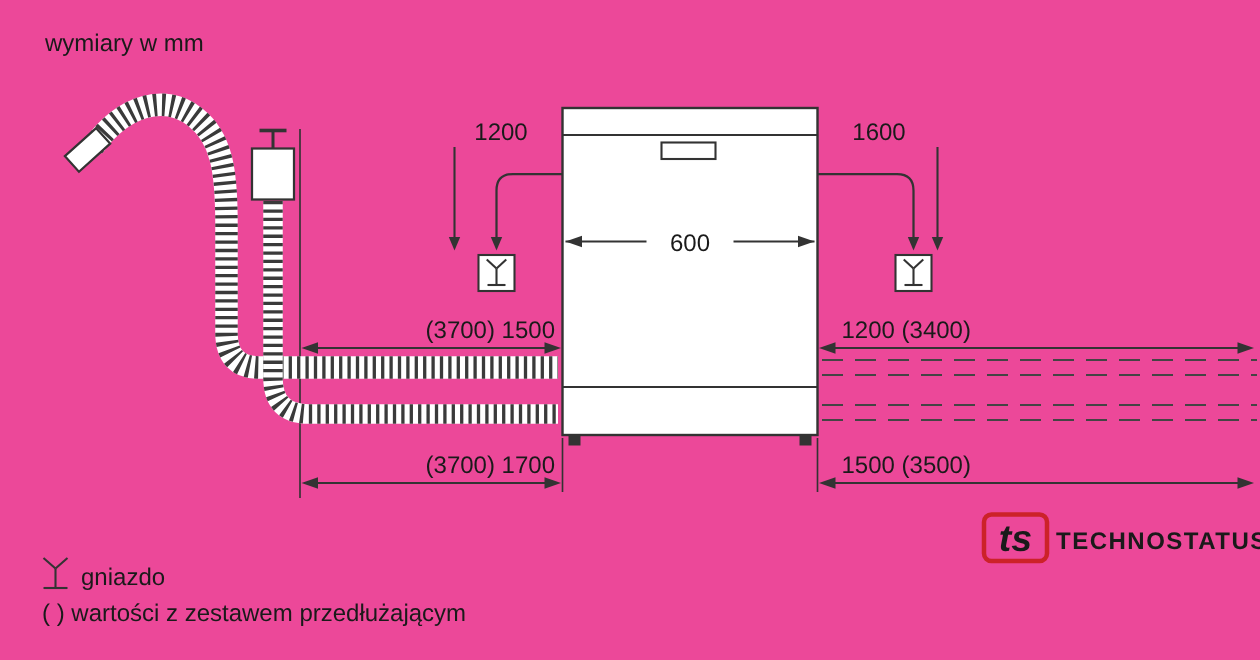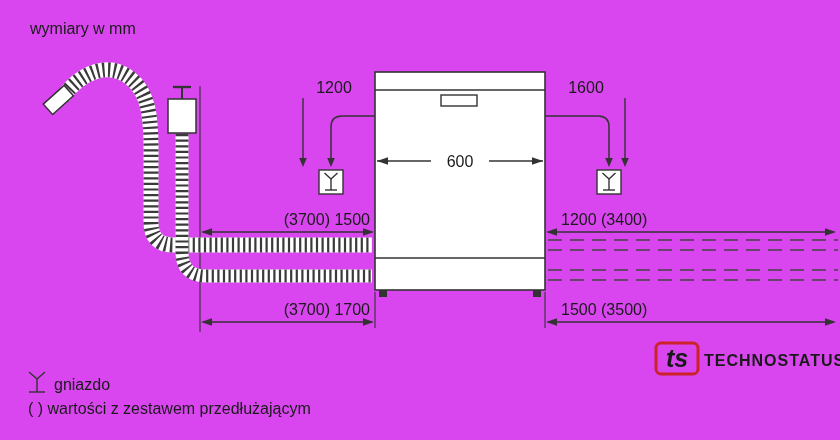--- a/index.html
+++ b/index.html
@@ -1,20 +1,20 @@
 <!DOCTYPE html>
 <html><head>
 <meta charset="utf-8">
 <style>
   html, body { margin: 0; padding: 0; background: #fff; }
   .canvas {
     position: relative;
     width: 840px;
     height: 440px;
-    background: #d946ef;
+    background: #ec4899;
     overflow: hidden;
     font-family: "Liberation Sans", sans-serif;
   }
   svg text {
     fill: #1a1a1a;
     font-family: "Liberation Sans", sans-serif;
   }
 </style>
 </head>
 <body>

